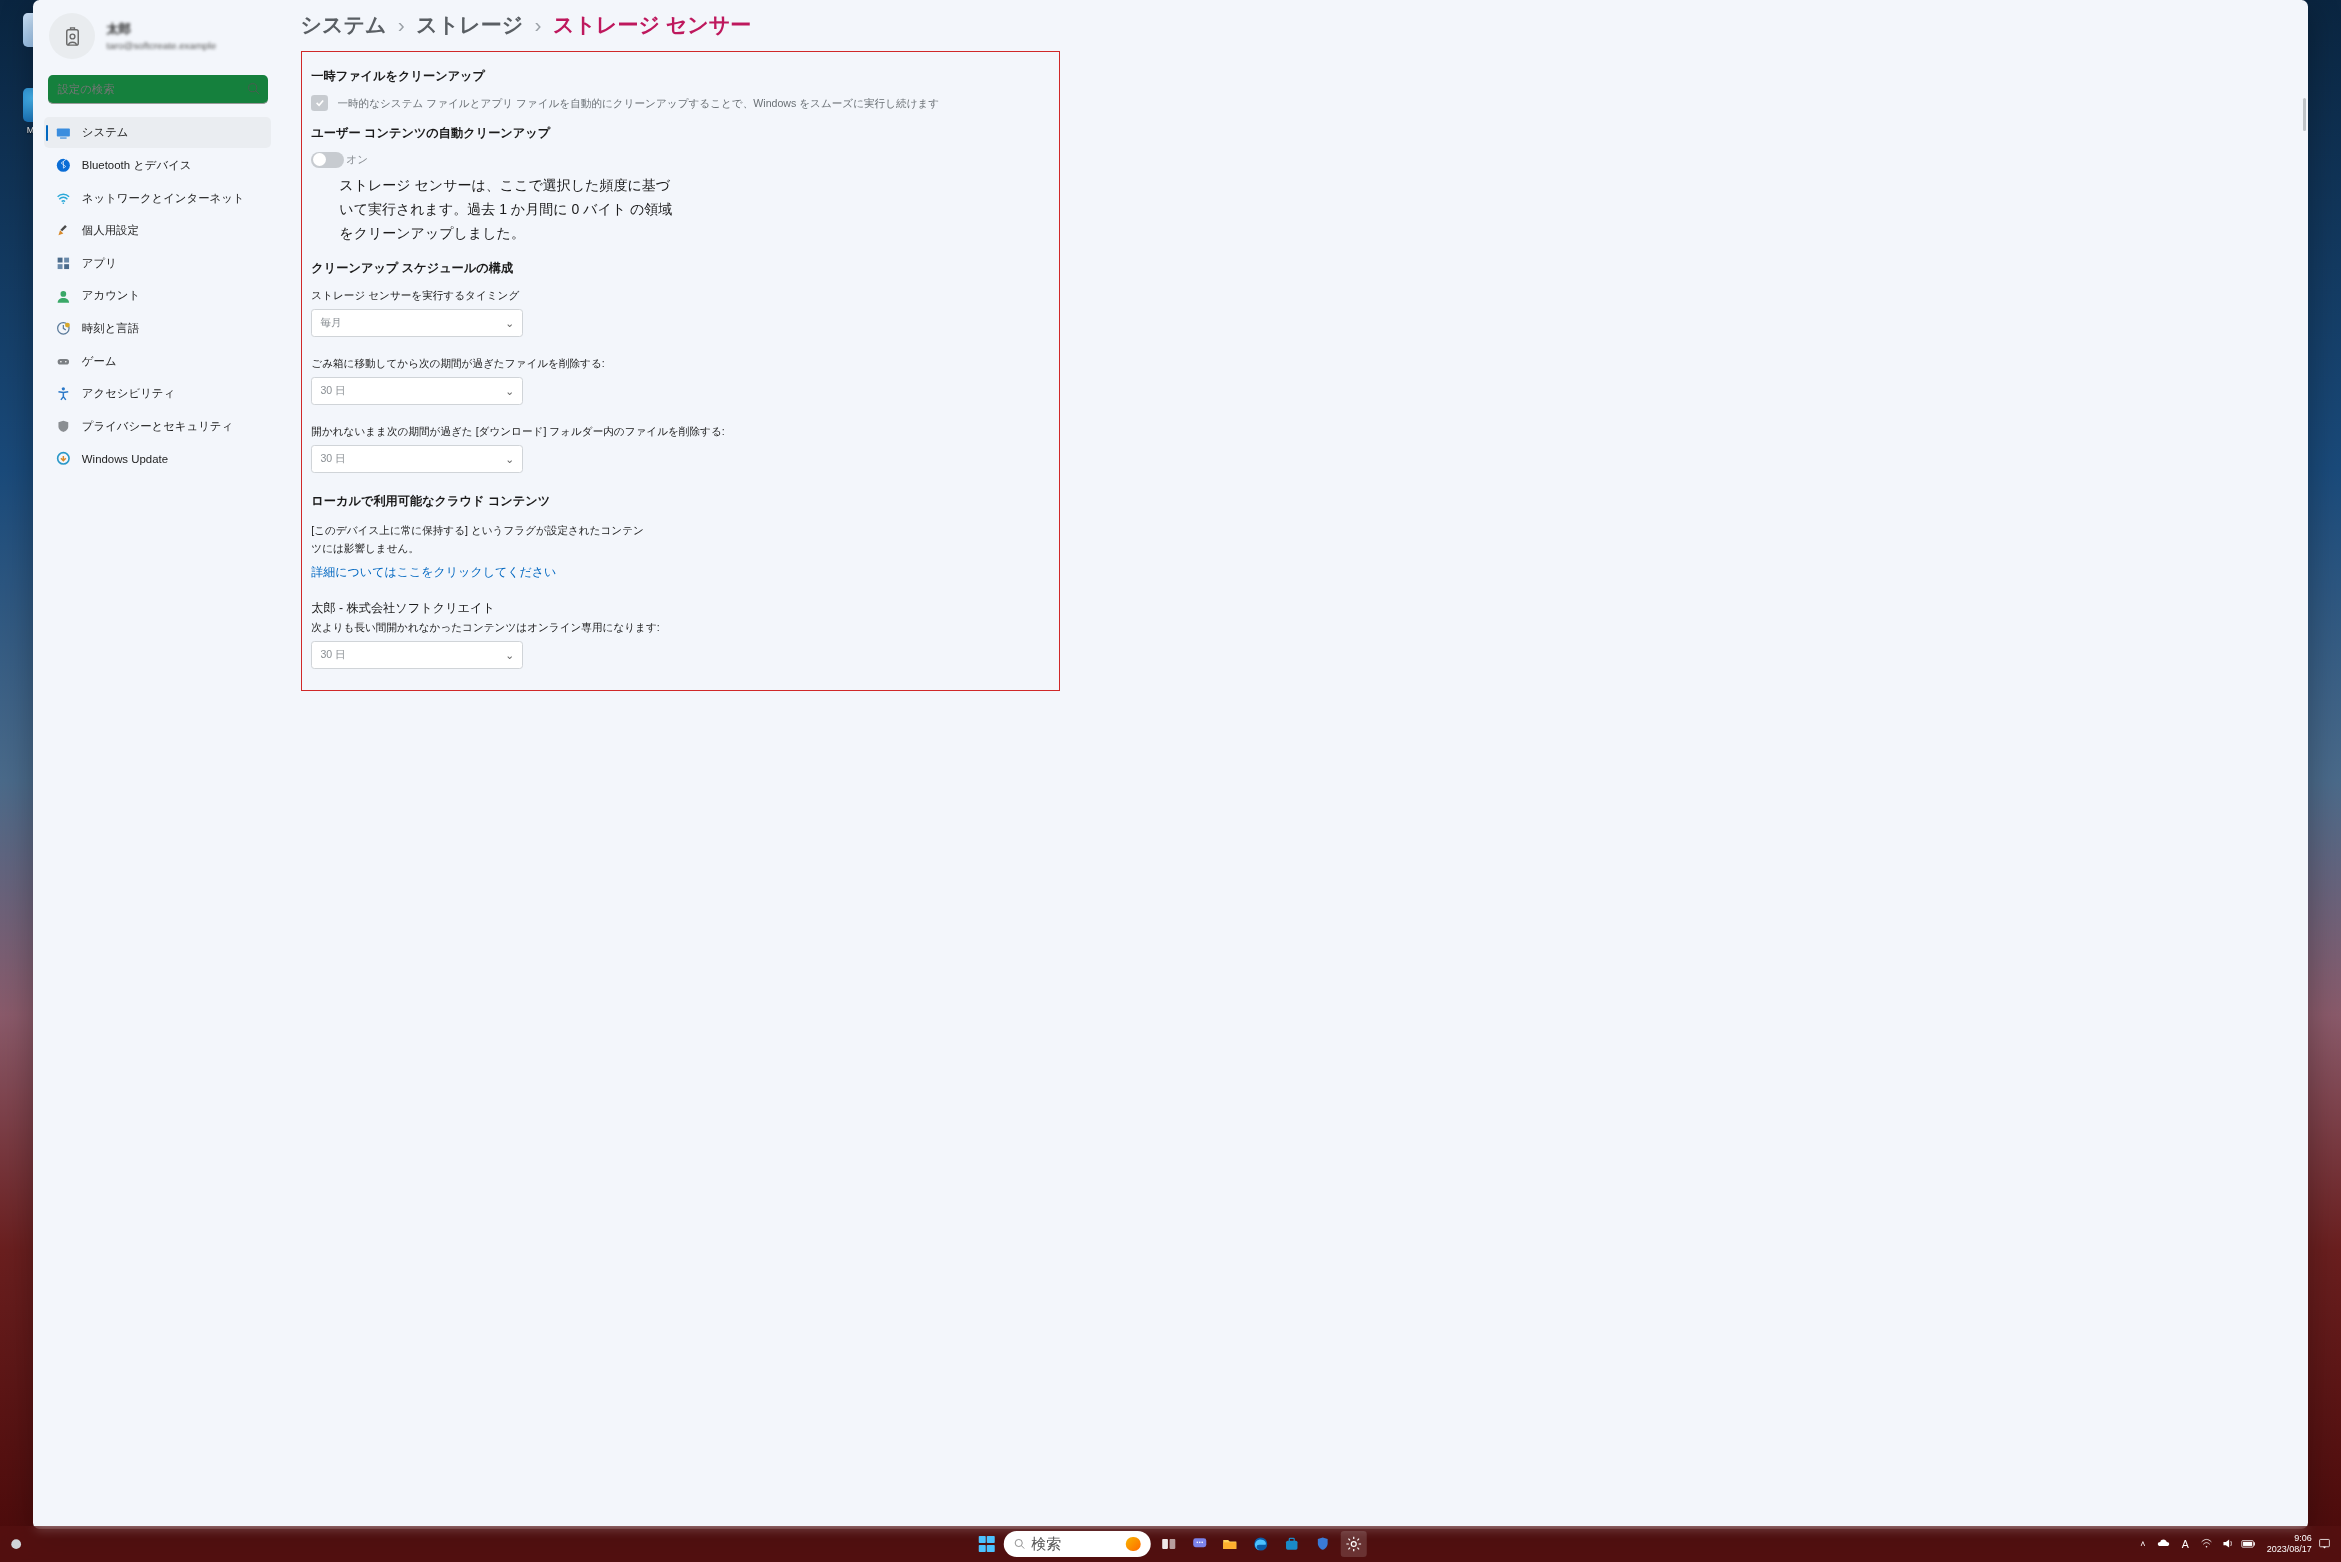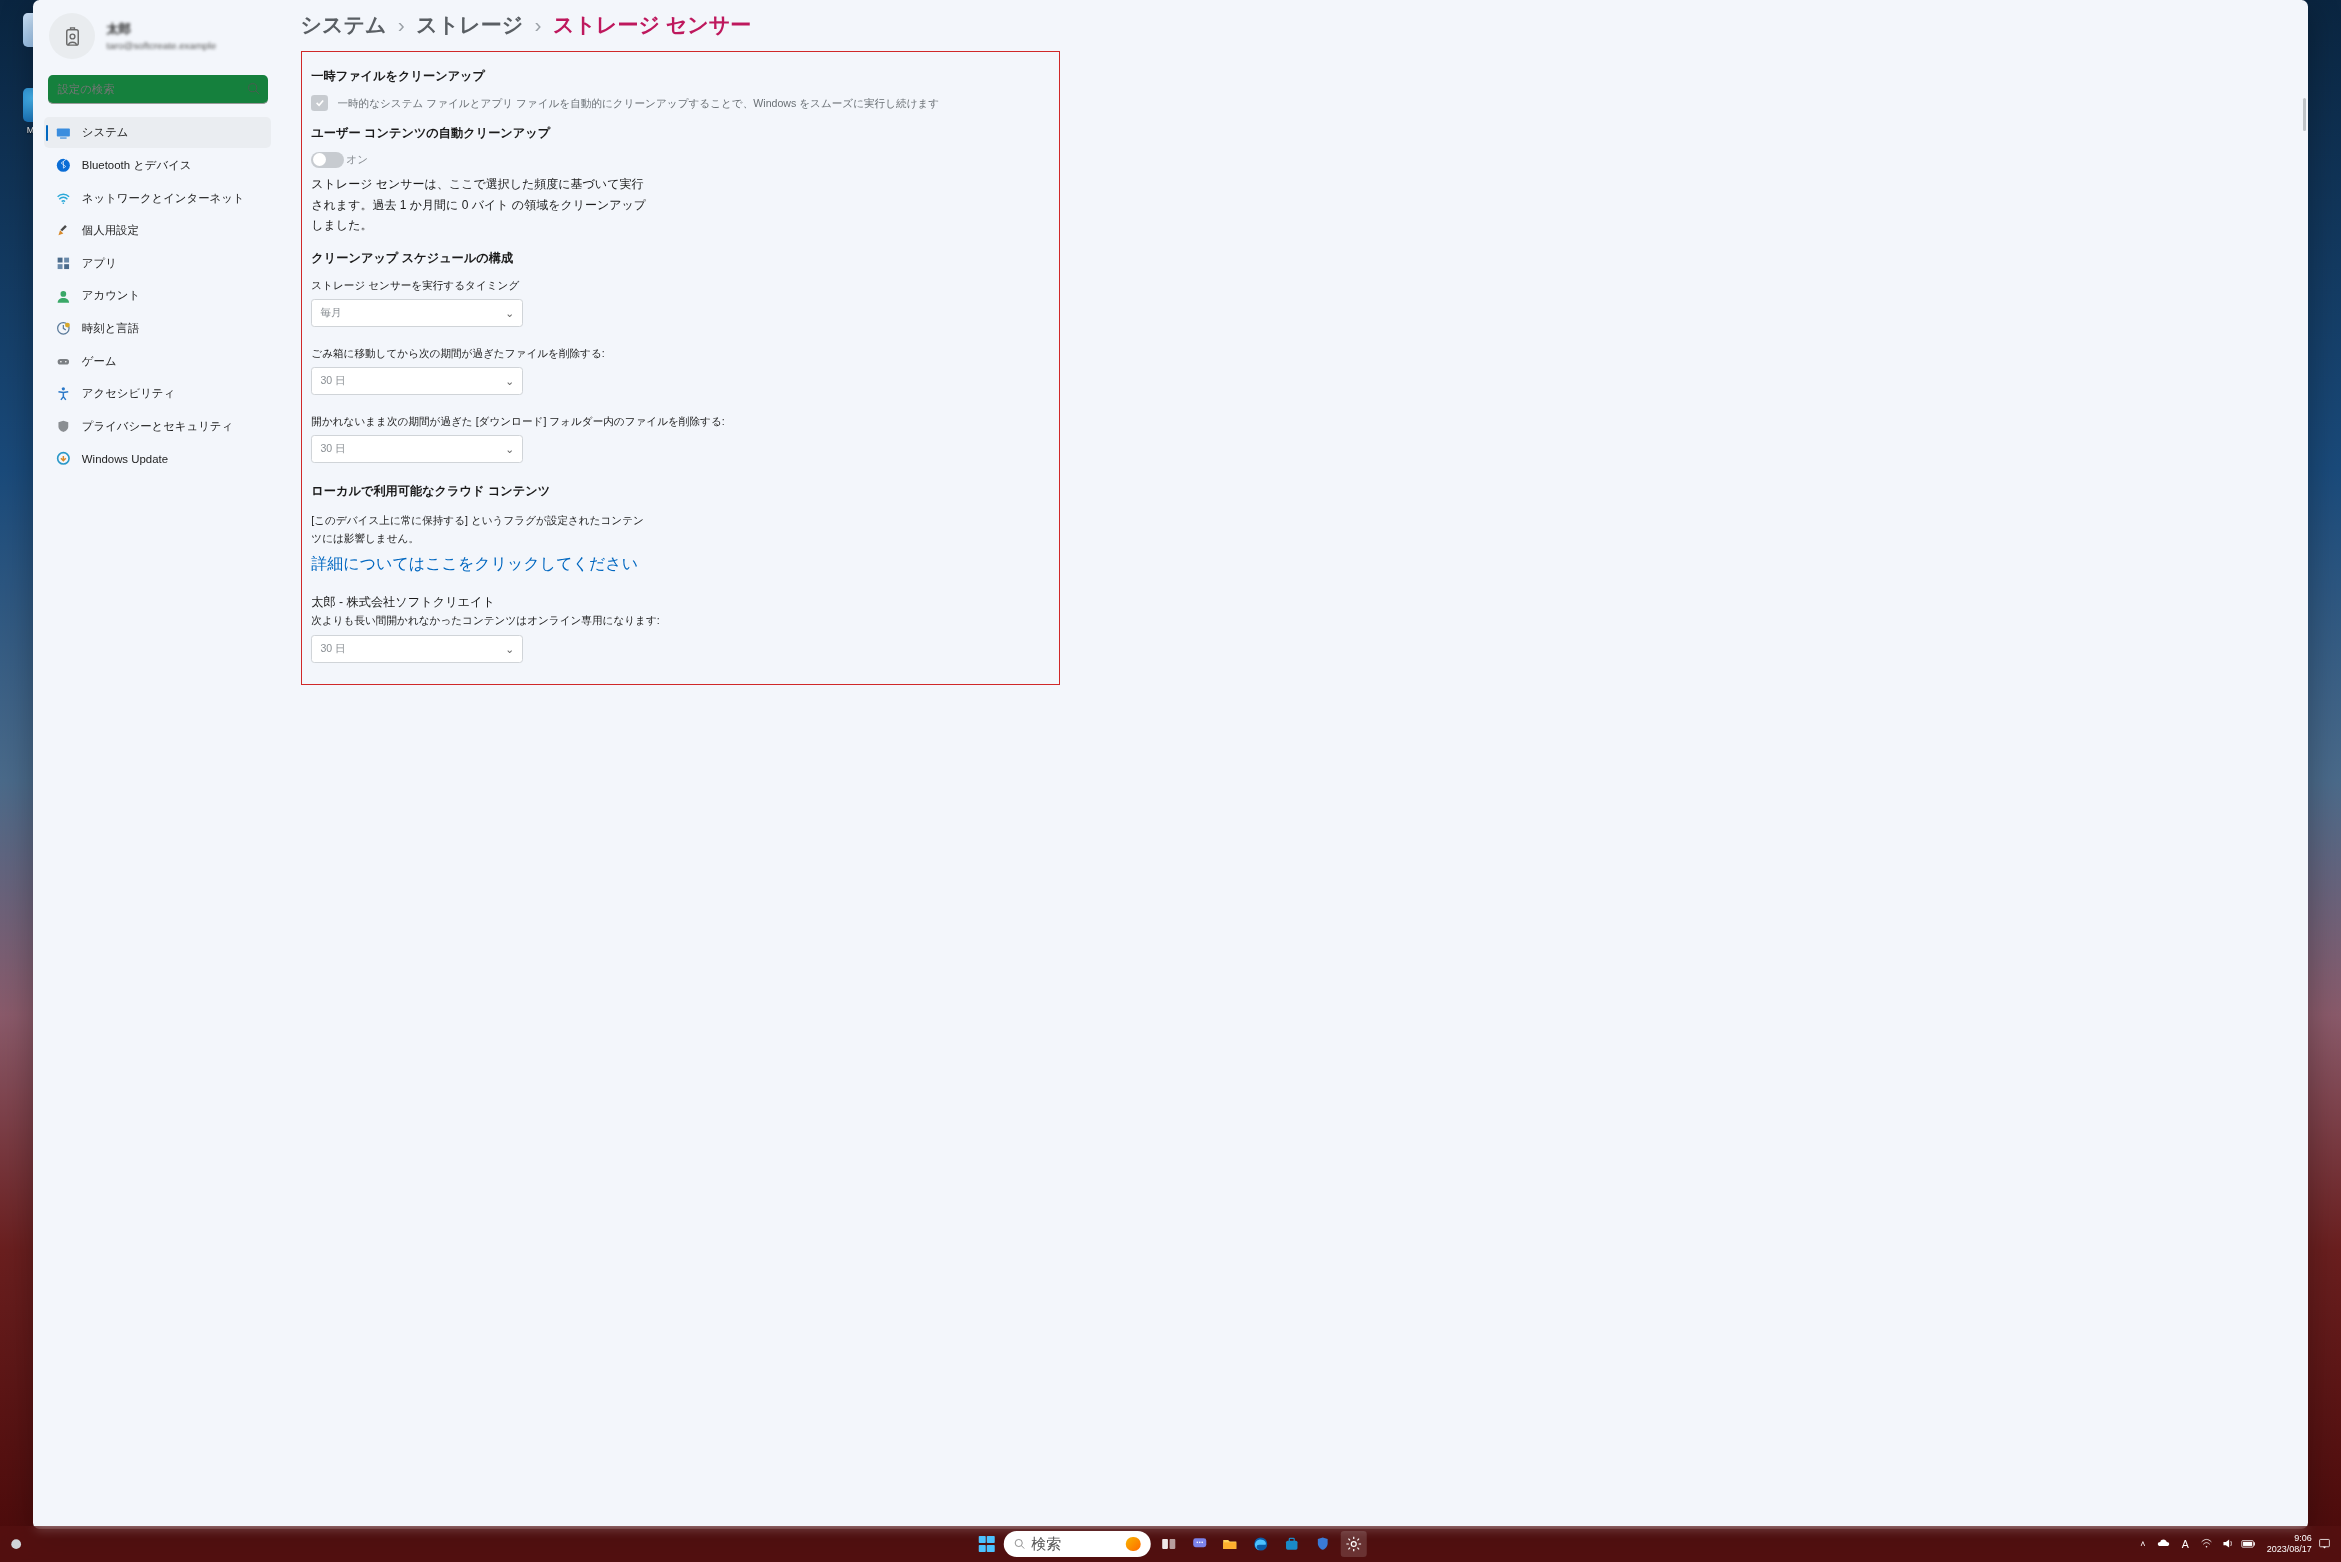--- a/index.html
+++ b/index.html
@@ -49,29 +49,29 @@
 
 .sec-h { font-size:12.2px; font-weight:600; color:#1a1a1a; margin: 4.9px 0 9.8px 0; }
 .check-row { display:flex; align-items:flex-start; gap:9.8px; margin-bottom:13px; }
 .checkbox { width:16.3px; height:16.3px; border-radius:3.3px; background:#c7cbd0; display:flex; align-items:center; justify-content:center; flex-shrink:0; color:#fff; }
 .check-row .label { font-size:10.6px; color:#6a7075; line-height:1.6; }
 
 .toggle-row { display:flex; align-items:center; gap:2px; margin-bottom:6.5px; }
 .toggle { width:33px; height:16.3px; border-radius:8.1px; background:#c7cbd0; position:relative; }
 .toggle .knob { position:absolute; left:1.6px; top:1.6px; width:13px; height:13px; border-radius:50%; background:#fff; }
 .toggle-label { font-size:10.6px; color:#8a8f94; }
-.desc { font-size:12px; color:#1a1a1a; line-height:1.7; margin-bottom:14.7px; max-width:342px; }
+.desc { font-size:14px; color:#1a1a1a; line-height:1.7; margin-bottom:14.7px; max-width:342px;margin-left:28px; }
 
 .sub-h { font-size:12.2px; font-weight:600; color:#1a1a1a; margin: 9.8px 0 11.4px 0; }
 .field-label { font-size:10.6px; color:#1a1a1a; margin-bottom:6.5px; }
 .select { width:212px; height:28px; border:0.8px solid #d0d4d8; border-radius:3.3px; background:#fff; display:flex; align-items:center; justify-content:space-between; padding:0 8.1px; color:#8a8f94; font-size:10.6px; margin-bottom:19.5px; }
 .select .chev { color:#666; }
 
 .cloud-desc { font-size:10.6px; color:#1a1a1a; line-height:1.7; max-width:342px; margin-bottom:6.5px; }
-.link { font-size:16px; color:#0067c0; cursor:pointer; display:inline-block; margin-bottom:13px; }
+.link { font-size:12px; color:#0067c0; cursor:pointer; display:inline-block; margin-bottom:13px; }
 .acct-h { font-size:12.2px; font-weight:400; color:#1a1a1a; margin: 6.5px 0 3.3px 0; }
 .acct-desc { font-size:10.6px; color:#1a1a1a; margin-bottom:6.5px; }
 
 
 .desktop-icon { position:absolute; width:57px; text-align:center; color:#fff; font-size:9px; text-shadow:0 0.8px 1.6px rgba(0,0,0,.8); }
 .desktop-icon .di-glyph { width:34px; height:34px; margin:0 auto 3.3px; background:#fff; border-radius:4.9px; display:flex; align-items:center; justify-content:center; }
 .di1 { left:11.4px; top:13px; }
 .di2 { left:11.4px; top:88px; }
 
 

